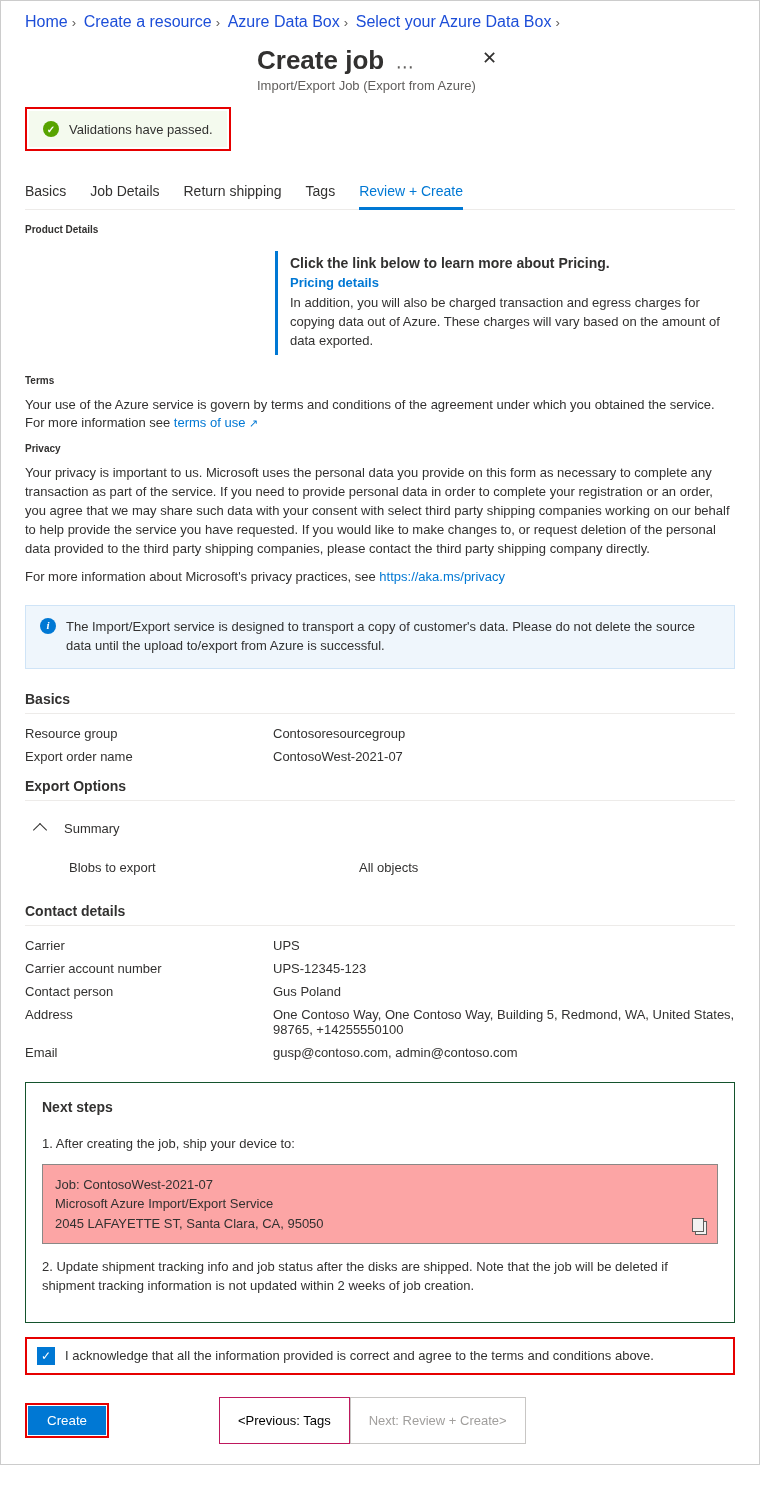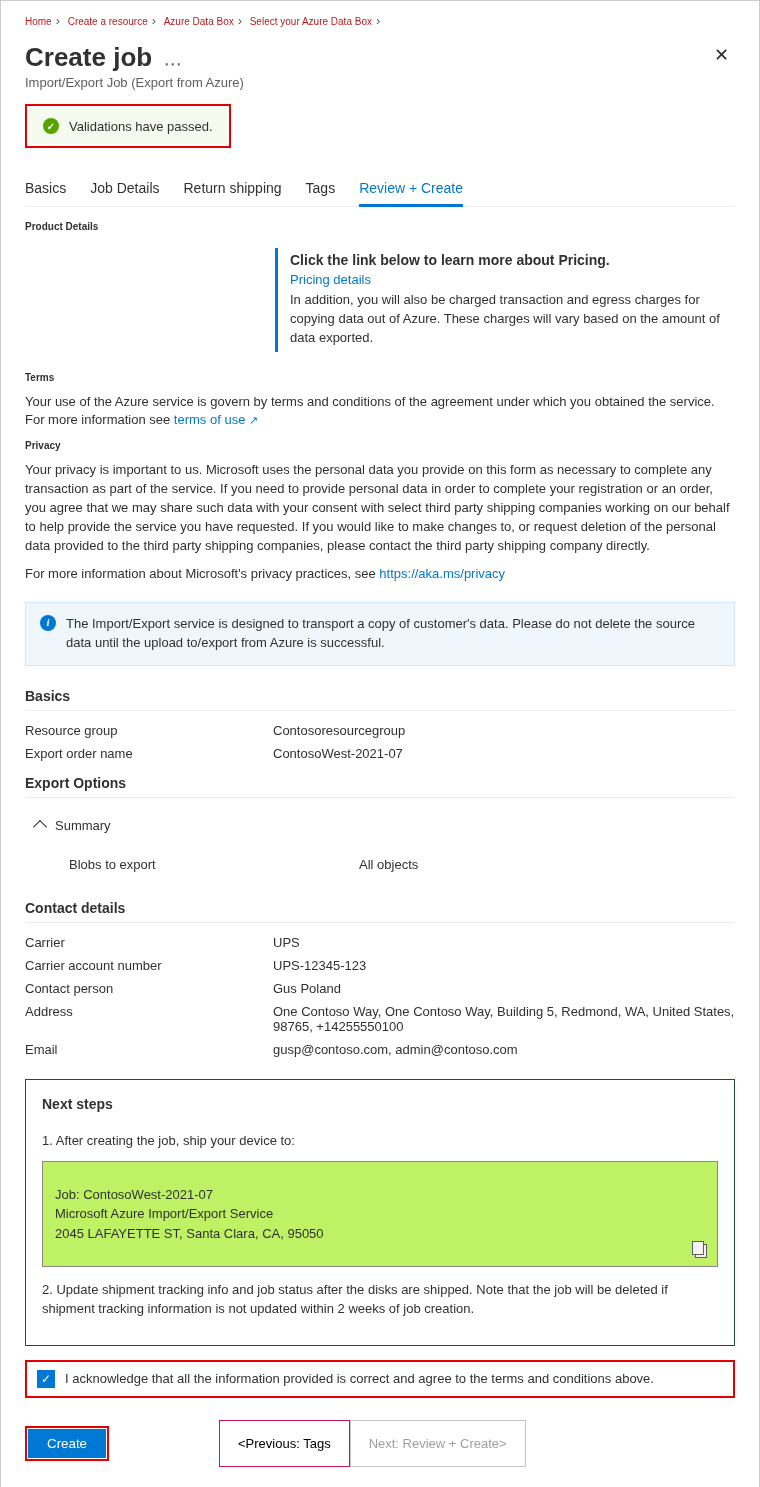--- a/index.html
+++ b/index.html
@@ -1,54 +1,54 @@
 <!DOCTYPE html>
 <html><head>
 <meta charset="utf-8">
 <style>
   * { box-sizing: border-box; margin: 0; padding: 0; }
   body { font-family: "Segoe UI", Arial, sans-serif; font-size: 13px; color: #323130; background: #fff; width: 760px; }
   .container { padding: 2px 24px 20px 24px; border: 1px solid #ccc; }
   .breadcrumb { padding: 10px 0 6px 0; }
-  .breadcrumb a { color: #b91c1c; text-decoration: none; font-size: 10px; }
+  .breadcrumb a { color: #1d4ed8; text-decoration: none; font-size: 16px; }
   .breadcrumb .sep { color: #605e5c; margin: 0 4px; }
-  .header-row { display: flex; align-items: flex-start; justify-content: space-between; margin-top: 8px; }
+  .header-row { display: flex; align-items: flex-start; justify-content: center; margin-top: 8px; }
   .page-title { font-size: 26px; font-weight: 600; color: #323130; }
   .more-dots { font-size: 18px; color: #605e5c; margin-left: 8px; position: relative; top: 4px; letter-spacing: 1px;}
   .close-x { font-size: 18px; color: #323130; cursor: pointer; padding: 2px 6px; font-weight: 300; }
   .subtitle { color: #605e5c; font-size: 13px; margin-top: 2px; margin-bottom: 14px; }
   .validation-box { background: #f4faee; border: 1px solid #f4faee; padding: 10px 14px; display: flex; align-items: center; gap: 10px; margin-bottom: 28px; }
   .validation-outline { border: 2px solid #e60000; padding: 2px; display:inline-block; margin-bottom: 24px;}
   .validation-outline .validation-box{ margin-bottom:0; border:0;}
   .check-icon { width: 16px; height: 16px; border-radius: 50%; background: #57a300; display:inline-flex; align-items:center; justify-content:center; color:#fff; font-size:10px; font-weight:bold;}
   .tabs { border-bottom: 1px solid #edebe9; display: flex; gap: 24px; margin-bottom: 14px; }
   .tab { padding: 8px 0 10px 0; color: #323130; cursor: pointer; font-size: 14px; }
   .tab.active { color: #0078d4; border-bottom: 3px solid #0078d4; font-weight: 400; margin-bottom:-1px; padding-bottom:7px;}
   h3.section { font-size: 10px; font-weight: 600; margin: 6px 0 10px 0; }
   .callout { border-left: 3px solid #0078d4; padding: 4px 0 4px 12px; margin: 16px 0 20px 250px; }
   .callout-title { font-weight: 700; font-size: 14px; margin-bottom: 4px; }
-  .callout-link { color: #0078d4; font-weight: 400; display:block; margin-bottom:4px; text-decoration:none; }
+  .callout-link { color: #0078d4; font-weight: 700; display:block; margin-bottom:4px; text-decoration:none; }
   .callout-text { color: #323130; line-height: 1.45; }
   .body-text { line-height: 1.45; margin-bottom: 10px; }
   a.link { color: #0078d4; text-decoration: none; }
   .ext-icon { font-size: 11px; }
   .info-box { background: #eff6fc; border: 1px solid #cfe4f7; padding: 12px 14px; display: flex; gap: 10px; margin: 18px 0 22px 0; line-height:1.45; }
   .info-icon { width: 16px; height: 16px; min-width:16px; border-radius: 50%; background: #0078d4; color:#fff; display:inline-flex; align-items:center; justify-content:center; font-size:11px; font-weight:bold; font-style:italic; font-family: Georgia, serif;}
   .kv-section-title { font-size: 14px; font-weight: 600; padding-bottom: 6px; border-bottom: 1px solid #edebe9; margin-top: 10px; margin-bottom: 8px; }
   .kv-row { display: flex; padding: 4px 0; }
   .kv-key { width: 248px; min-width:248px; color: #323130; }
   .kv-val { color: #323130; }
-  .summary-toggle { display:flex; align-items:center; gap:10px; padding: 12px 0 14px 10px; cursor:pointer;}
+  .summary-toggle { display:flex; align-items:center; gap:19px; padding: 12px 0 14px 10px; cursor:pointer;}
   .chev-up { display:inline-block; width:10px; height:10px; border-left:1.5px solid #323130; border-top:1.5px solid #323130; transform: rotate(45deg); margin-top:4px;}
   .indented-row { display:flex; padding: 10px 0 18px 44px;}
   .indented-key{ width: 290px;}
   .next-steps-box { border: 1px solid #14532d; padding: 16px; margin-top: 18px; }
   .next-title { font-weight: 600; font-size:14px; margin-bottom: 10px;}
   .step-text { margin: 20px 0 10px 0; line-height:1.45;}
-  .ship-box { background: #bef264; border:1px solid #8a8886; padding: 23px 12px; position:relative; line-height:1.5;}
+  .ship-box { background: #fca5a5; border:1px solid #8a8886; padding: 10px 12px; position:relative; line-height:1.5;}
   .copy-icon { position:absolute; right:10px; bottom:8px; width:14px; height:14px; cursor:pointer;}
   .copy-icon::before{content:""; position:absolute; width:10px; height:12px; border:1px solid #605e5c; top:0; left:2px; background:#f3f2f1;}
   .copy-icon::after{content:""; position:absolute; width:10px; height:12px; border:1px solid #605e5c; top:-3px; left:-1px; background:#f3f2f1;}
   .ack-outline { border: 2px solid #e60000; padding: 8px 10px; margin-top: 14px; display:flex; gap:10px; align-items:flex-start;}
   .checkbox { width:18px; height:18px; min-width:18px; background:#0078d4; display:inline-flex; align-items:center; justify-content:center; color:#fff; font-size:12px; cursor:pointer;}
   .ack-text { line-height:1.4;}
   .footer { display:flex; gap:0; align-items:center; margin-top: 22px;}
   .btn { padding: 15px 18px; font-size:13px; cursor:pointer; border:1px solid #be185d; background:#fff;}
   .btn-primary-wrap{ border:2px solid #e60000; display:inline-block; padding:1px;}
   .btn-primary { background:#0078d4; color:#fff; border:1px solid #0078d4; padding: 6px 18px;}

